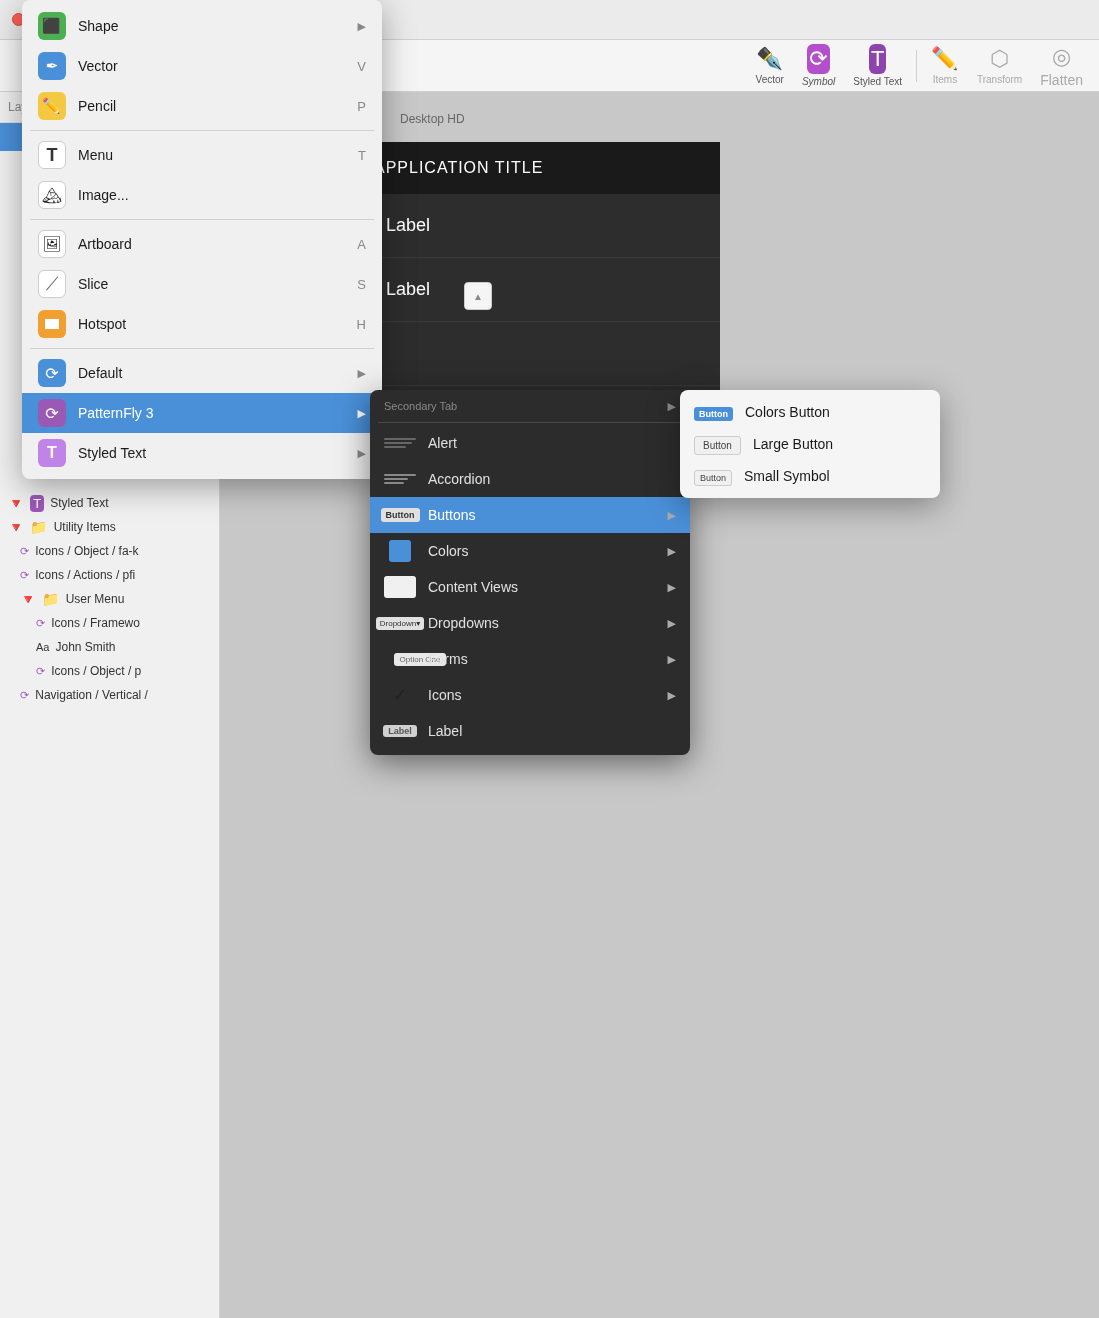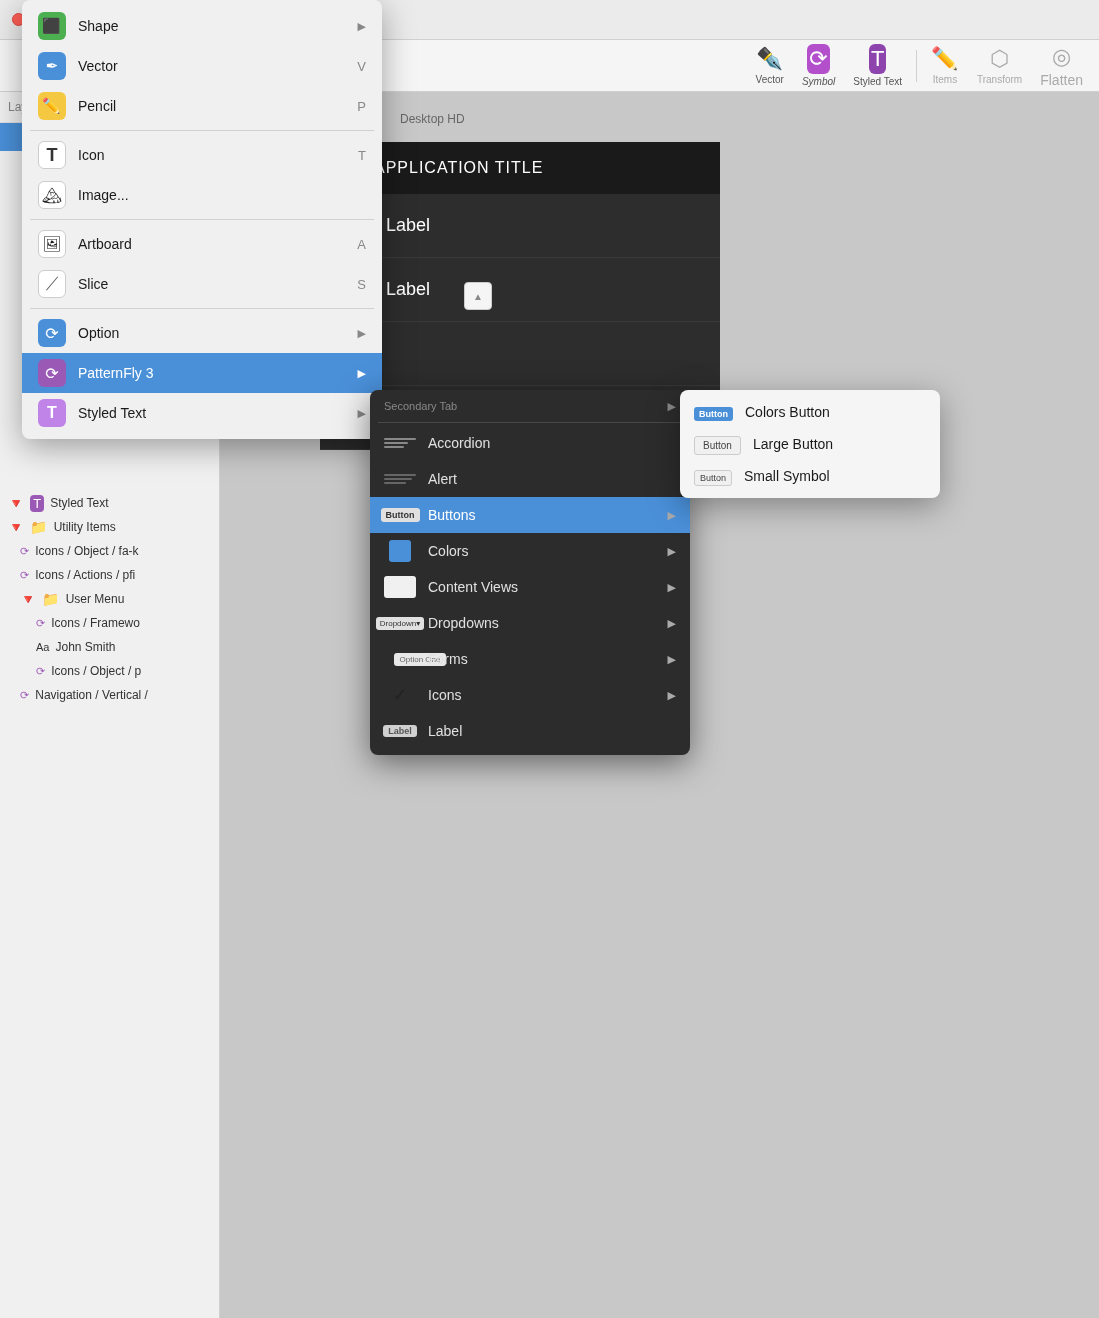--- a/index.html
+++ b/index.html
@@ -524,21 +524,21 @@
     <span>Pencil</span>
     <span class="menu-shortcut">P</span>
   </div>
 
   <div class="menu-sep"></div>
 
   <div class="menu-item">
     <div class="menu-icon-box mi-white">
       <span style="font-size:18px;font-weight:bold;color:#333;">T</span>
     </div>
-    <span>Icon</span>
+    <span>Menu</span>
     <span class="menu-shortcut">T</span>
   </div>
 
   <div class="menu-item">
     <div class="menu-icon-box mi-white">
       <span style="font-size:16px;">🏔</span>
     </div>
     <span>Image...</span>
   </div>
 
@@ -553,28 +553,35 @@
   </div>
 
   <div class="menu-item">
     <div class="menu-icon-box mi-white">
       <span style="font-size:18px;color:#666;">⟋</span>
     </div>
     <span>Slice</span>
     <span class="menu-shortcut">S</span>
   </div>
 
+  <div class="menu-item">
+    <div class="menu-icon-box mi-orange">
+      <span style="font-size:14px;background:white;border:2px solid #f0a030;display:inline-block;width:18px;height:14px;"></span>
+    </div>
+    <span>Hotspot</span>
+    <span class="menu-shortcut">H</span>
+  </div>
 
   <div class="menu-sep"></div>
 
   <div class="menu-item">
     <div class="menu-icon-box mi-blue">
       <span style="color:white;font-size:16px;">⟳</span>
     </div>
-    <span>Option</span>
+    <span>Default</span>
     <span class="menu-arrow">▶</span>
   </div>
 
   <div class="menu-item highlighted">
     <div class="menu-icon-box" style="background:#9b59b6;">
       <span style="color:white;font-size:16px;">⟳</span>
     </div>
     <span>PatternFly 3</span>
     <span class="menu-arrow white">▶</span>
   </div>
@@ -590,43 +597,43 @@
 </div>
 
 <div class="dropdown-menu-2">
 
   <div style="padding:4px 14px 8px;font-size:11px;color:#888;">
     <span>Secondary Tab</span>
     <span style="margin-left:auto;float:right;">▶</span>
   </div>
   <div class="dark-menu-sep"></div>
 
+
+  <div class="menu-item-dark">
+    <div class="menu-icon-small">
+      <div class="icon-accordion">
+        <div class="acc-line" style="background:#666;"></div>
+        <div class="acc-line" style="background:#666;width:28px;"></div>
+        <div class="acc-line" style="background:#666;width:22px;"></div>
+      </div>
+    </div>
+    <span>Alert</span>
+  </div>
 
   <div class="menu-item-dark">
     <div class="menu-icon-small">
       <div class="icon-accordion">
         <div class="acc-line"></div>
         <div class="acc-line" style="width:24px;"></div>
         <div class="acc-line" style="width:20px;"></div>
       </div>
     </div>
     <span>Accordion</span>
   </div>
 
-  <div class="menu-item-dark">
-    <div class="menu-icon-small">
-      <div class="icon-accordion">
-        <div class="acc-line" style="background:#666;"></div>
-        <div class="acc-line" style="background:#666;width:28px;"></div>
-        <div class="acc-line" style="background:#666;width:22px;"></div>
-      </div>
-    </div>
-    <span>Alert</span>
-  </div>
-
   <div class="menu-item-dark highlighted">
     <div class="menu-icon-small">
       <span class="icon-buttons-small">Button</span>
     </div>
     <span>Buttons</span>
     <span class="menu-arrow white">▶</span>
   </div>
 
   <div class="menu-item-dark">
     <div class="menu-icon-small">

